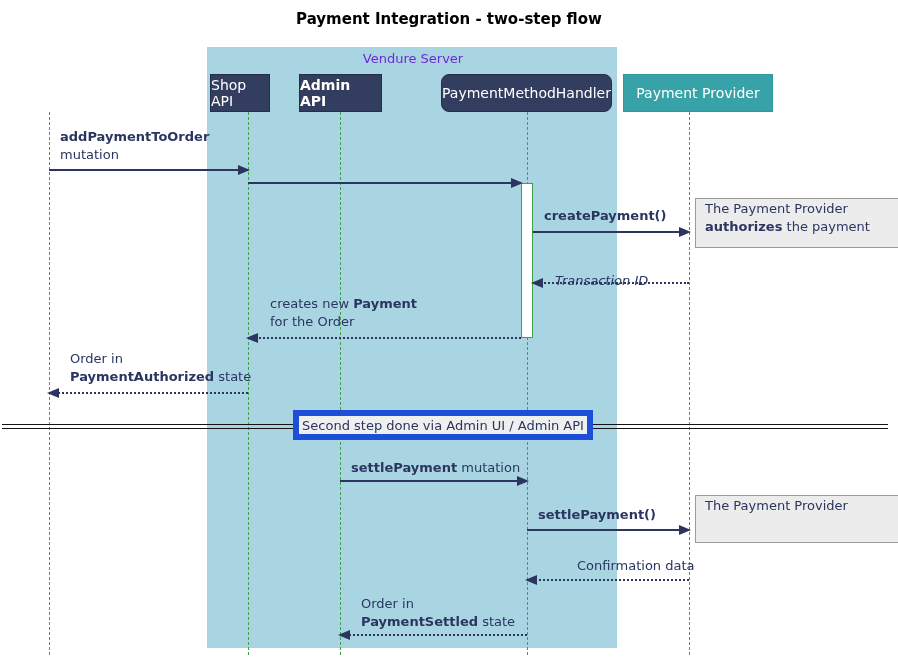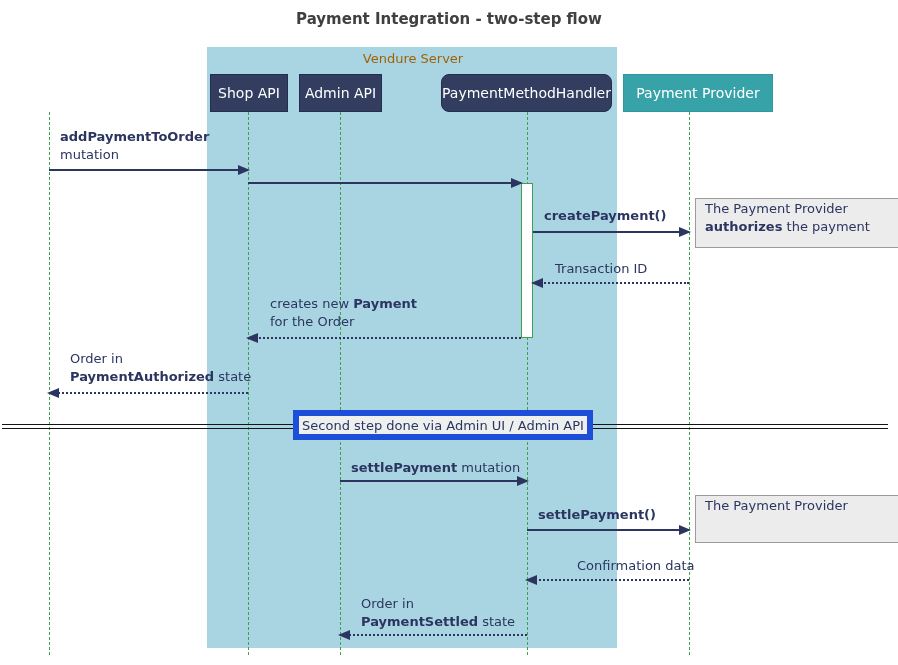--- a/index.html
+++ b/index.html
@@ -3,39 +3,39 @@
 <meta charset="utf-8">
 <style>
   html,body{margin:0;padding:0;background:#fff;}
   #canvas{
     position:relative; width:898px; height:665px; background:#ffffff;
     font-family:"DejaVu Sans","Liberation Sans",sans-serif; overflow:hidden;
     color:#2b3560;
   }
   
   .title{position:absolute; left:0; top:10px; width:898px; text-align:center;
-    font-size:15px; font-weight:bold; color:#404040;}
+    font-size:15px; font-weight:bold; color:#000000;}
   
   .container-box{position:absolute; left:207px; top:47px; width:410px; height:601px;
     background:#a9d5e3; z-index:0;}
   .container-label{position:absolute; left:207px; top:51px; width:412px; text-align:center;
-    font-size:13px; color:#a16207; z-index:1;}
+    font-size:13px; color:#6d28d9; z-index:1;}
   
   .lifeline{position:absolute; top:112px; height:543px; width:0;
     border-left:1px dashed #3da04b; z-index:1;}
   .ll1{left:49px;} .ll2{left:248px;} .ll3{left:340px;} .ll4{left:527px;} .ll5{left:689px;}
   
   .participant{position:absolute; top:74px; height:38px; display:flex; align-items:center;
     justify-content:center; color:#ffffff; font-size:14px; z-index:4; box-sizing:border-box;}
   .p-navy{background:#333d5f; border:1px solid #232d4c;}
   .p-gray{background:#575352; border:1px solid #3a3737;}
   .p-teal{background:#37a3a8; border:1px solid #2e9a9f;}
   .p1{left:7px; width:86px;}
-  .p2{left:210px; width:78px;}
-  .p3{left:299px; width:83px;}
+  .p2{left:210px; width:60px;}
+  .p3{left:299px; width:83px;font-weight:bold;}
   .p4{left:441px; width:171px;border-radius:8px;}
   .p5{left:623px; width:150px;}
   
   .activation{position:absolute; left:521px; top:183px; width:12px; height:155px;
     background:#ffffff; border:1px solid #3da04b; box-sizing:border-box; z-index:2;}
   
   .msg-line{position:absolute; height:0; border-top:2px #2b3560; z-index:3;}
   .solid{border-top-style:solid;}
   .dotted{border-top-style:dotted;}
   .head{position:absolute; width:0; height:0; top:-6px;
@@ -51,21 +51,21 @@
   .a7{left:340px; width:187px; top:480px;}
   .a8{left:527px; width:162px; top:529px;}
   .a9{left:527px; width:162px; top:579px;}
   .a10{left:340px; width:187px; top:634px;}
   
   .msg-label{position:absolute; font-size:13px; line-height:18px; white-space:nowrap;
     color:#2b3560; z-index:3;}
   .msg-label b{font-weight:bold;}
   .t1{left:60px;  top:128px;}
   .t3{left:544px; top:207px;}
-  .t4{left:555px; top:260px;}
+  .t4{left:555px; top:272px;font-style:italic;}
   .t5{left:270px; top:295px;}
   .t6{left:70px;  top:350px;}
   .t7{left:351px; top:459px;}
   .t8{left:538px; top:506px;}
   .t9{left:577px; top:557px;}
   .t10{left:361px; top:595px;}
   
   .note{position:absolute; left:695px; width:220px; background:#ececec;
     border:1px solid #9b9b9b; box-sizing:border-box; padding:1px 9px;
     font-size:13px; line-height:18px; color:#2b3560; z-index:5;}

